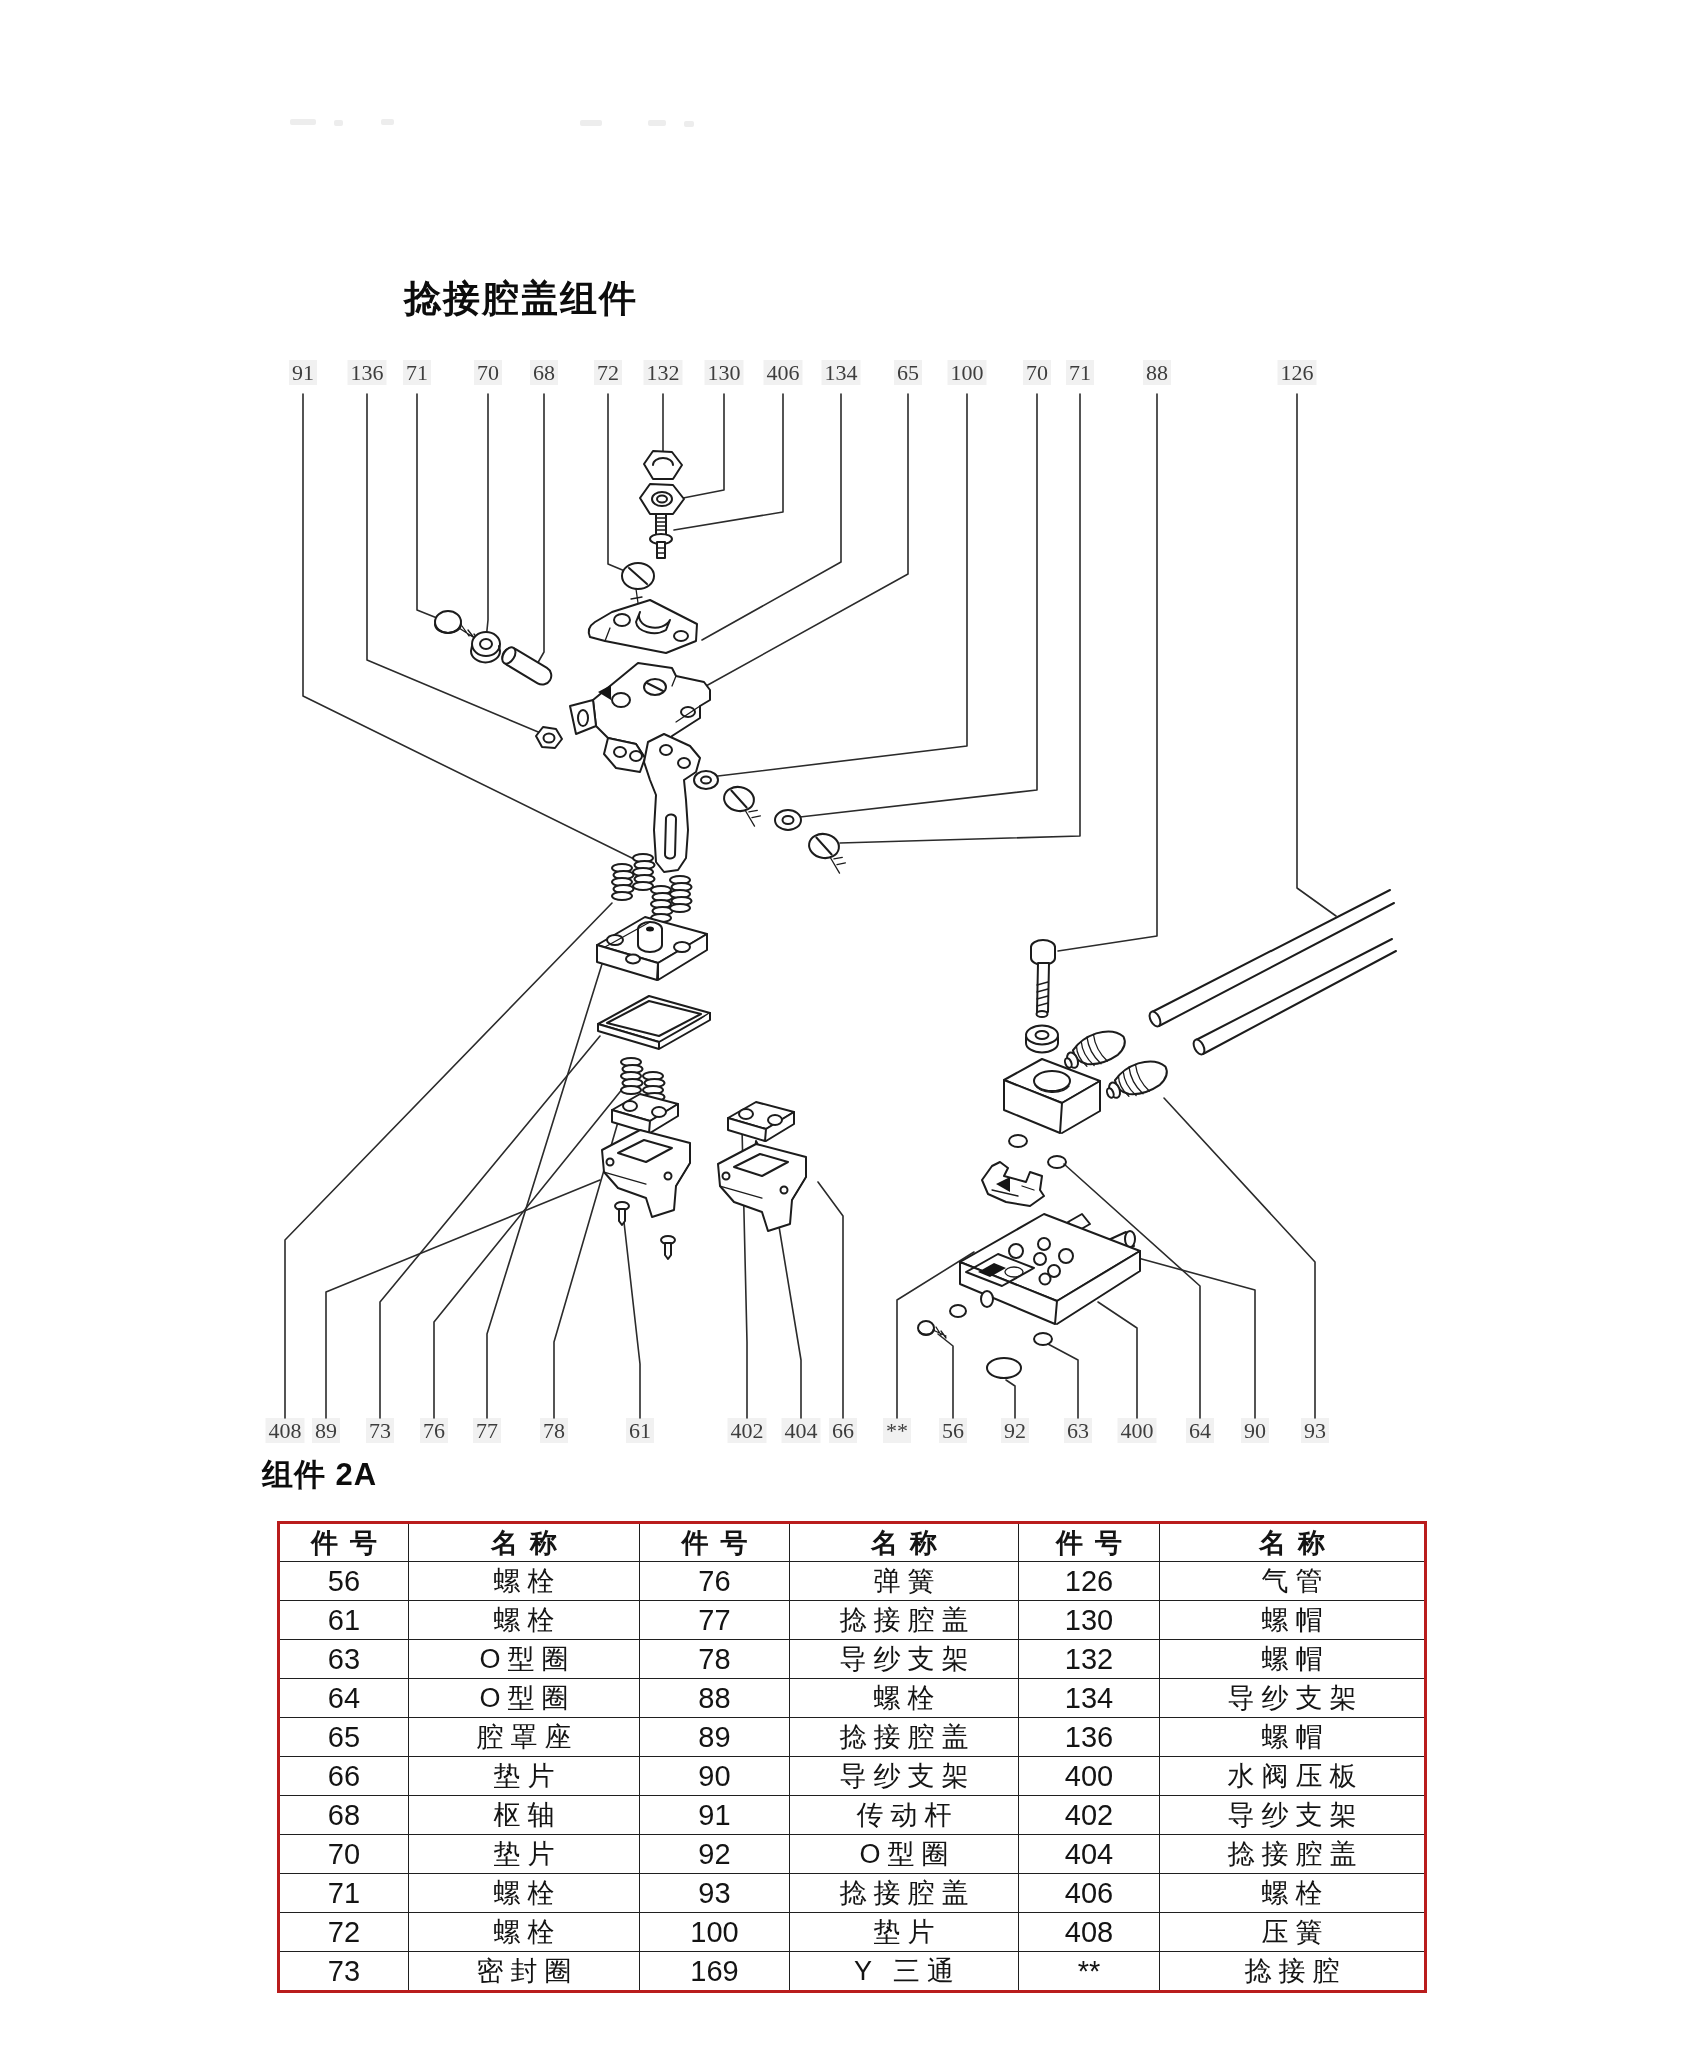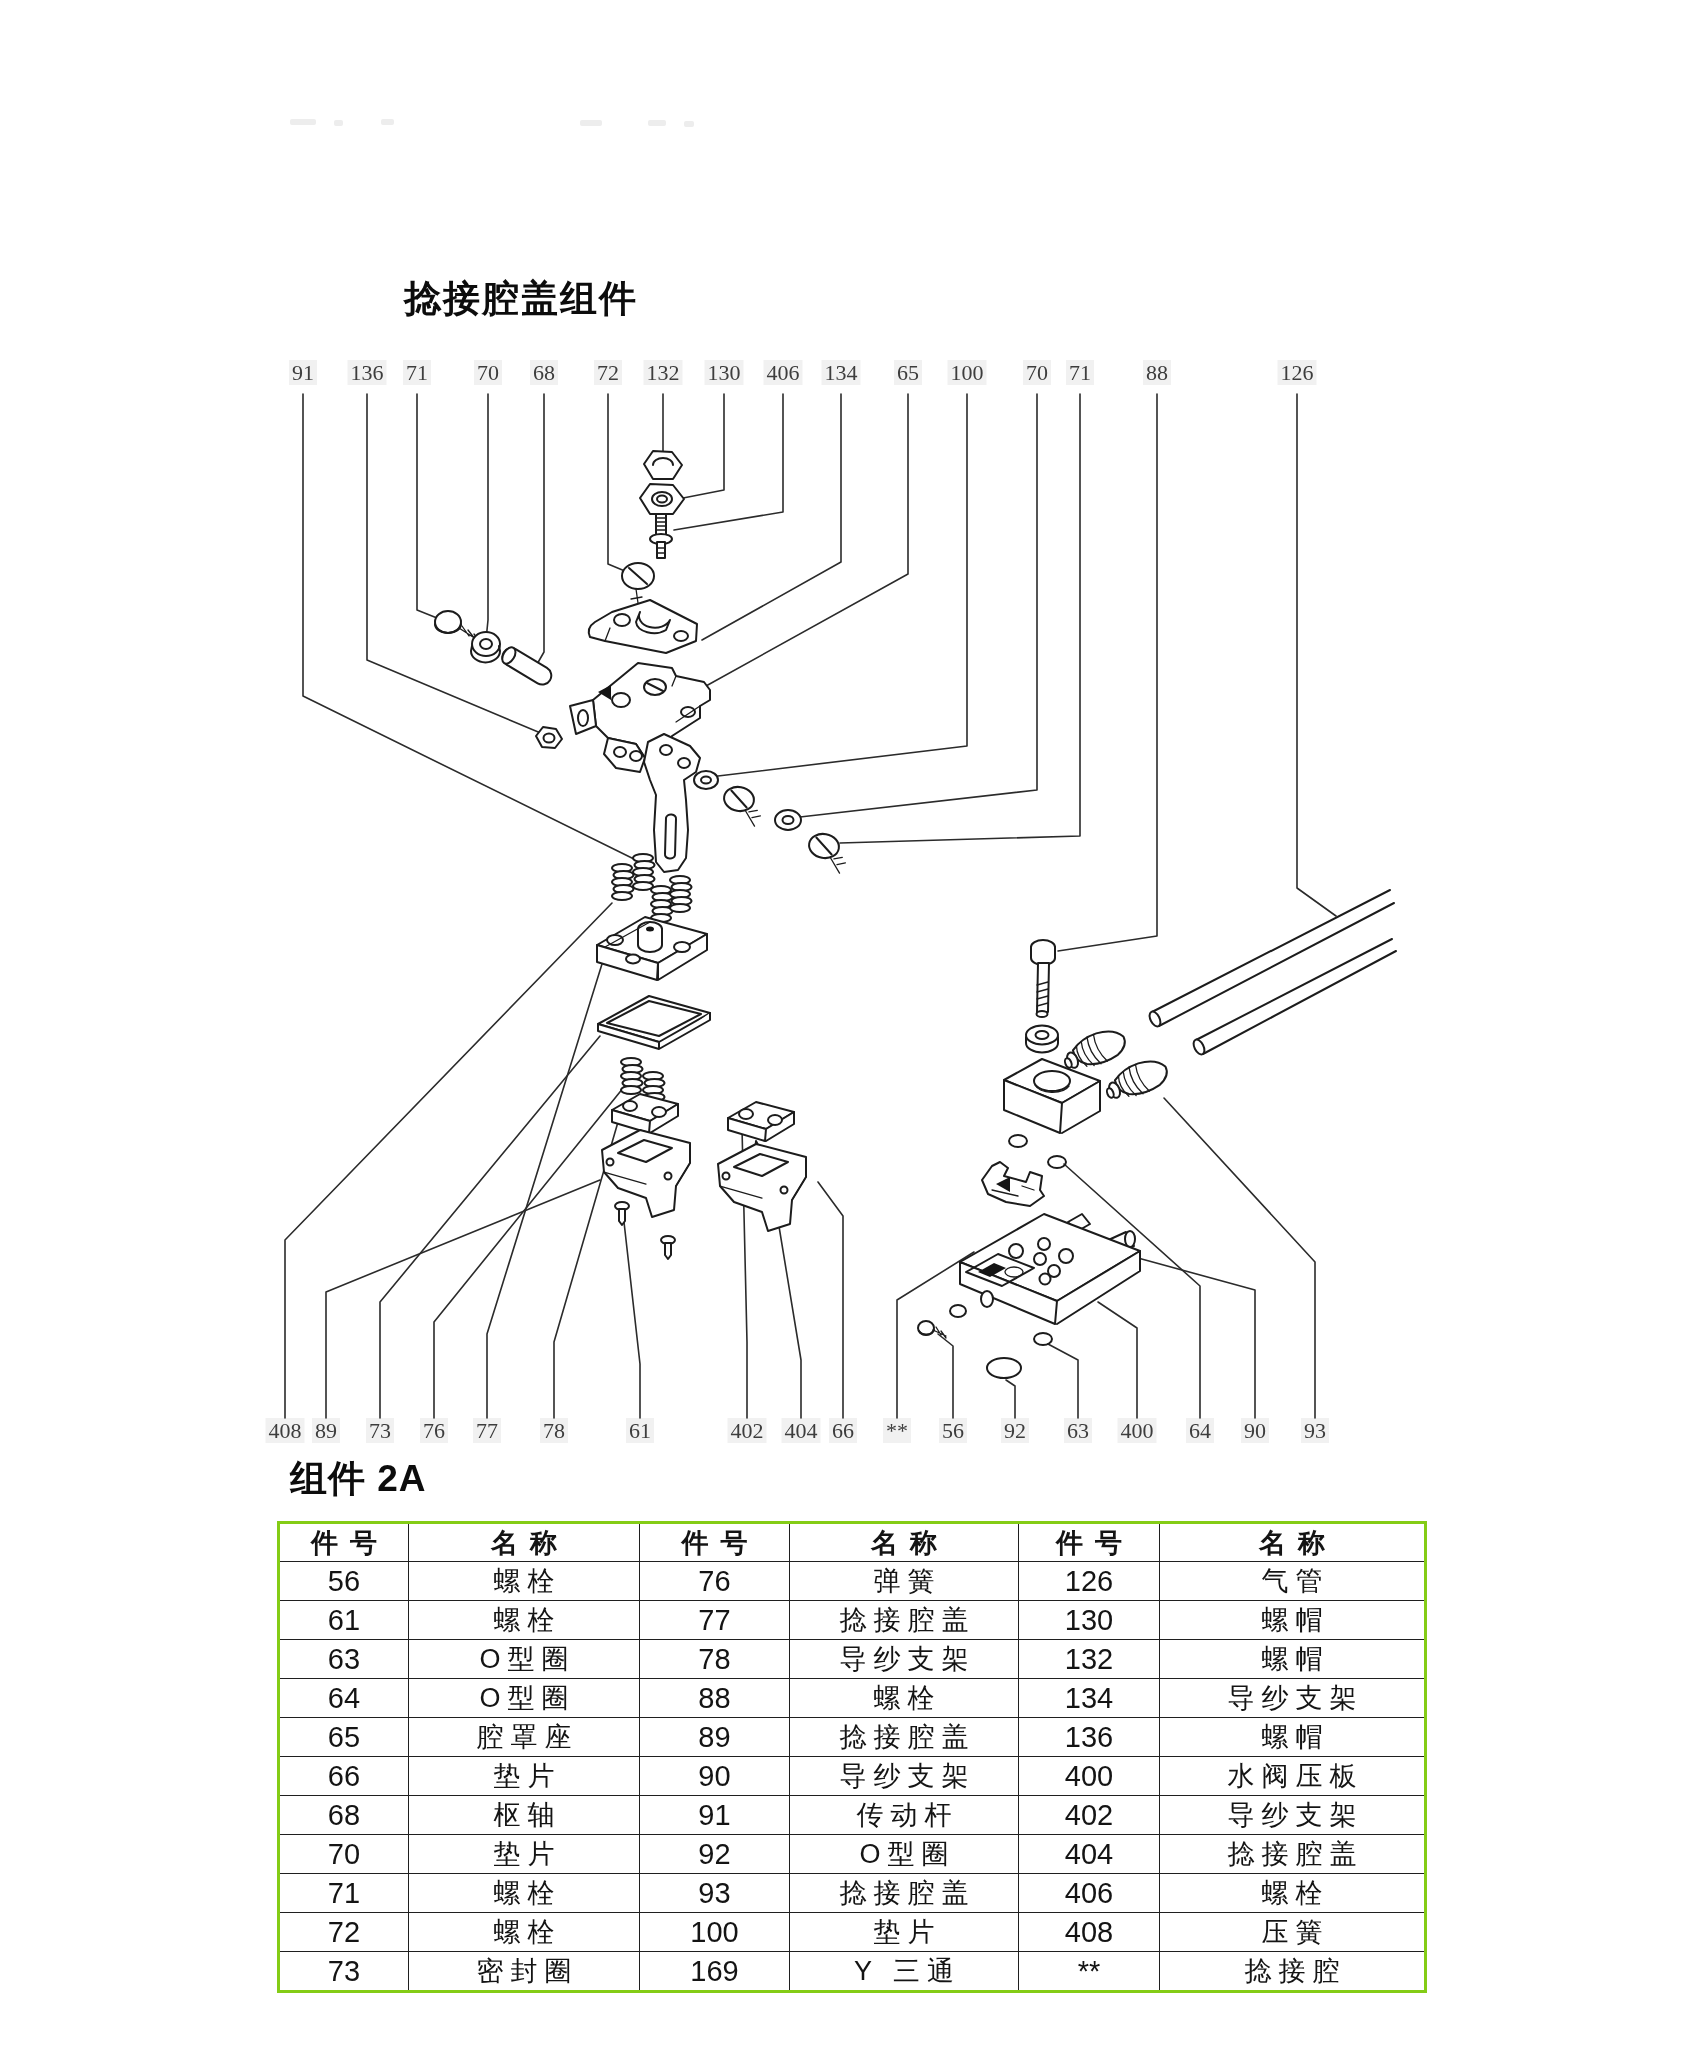--- a/index.html
+++ b/index.html
@@ -6,31 +6,31 @@
   .page{position:relative;width:1696px;height:2064px;background:#ffffff;overflow:hidden;
         font-family:"Liberation Sans",sans-serif;color:#111;}
   .smudge{position:absolute;height:6px;background:#ededed;border-radius:2px;}
   .page-title{position:absolute;left:283px;top:172px;margin:0;
         font-family:"Liberation Serif",serif;font-size:48px;font-weight:600;
         letter-spacing:1px;color:#0d0d0d;white-space:nowrap;}
   .assembly-subtitle{position:absolute;left:404px;top:274px;margin:0;
         font-family:"Liberation Sans",sans-serif;font-size:37px;font-weight:700;
         letter-spacing:2px;color:#0c0c0c;white-space:nowrap;}
   .section-label{position:absolute;left:262px;top:1454px;
-        font-size:37px;font-weight:700;letter-spacing:1px;color:#0c0c0c;margin-left:28px;}
+        font-size:31px;font-weight:700;letter-spacing:1px;color:#0c0c0c;}
   .diagram-svg{position:absolute;left:0;top:0;width:1696px;height:2064px;}
   .labels-layer{position:absolute;left:0;width:100%;height:30px;}
   .labels-top{top:360px;}
   .labels-bottom{top:1418px;}
   .num-label{position:absolute;transform:translateX(-50%);
         font-family:"Liberation Serif",serif;font-size:22px;line-height:1.15;
         color:#3d3d3d;background:rgba(0,0,0,0.055);padding:0 3px;white-space:nowrap;}
   table.parts-table{position:absolute;left:277px;top:1521px;width:1147px;
         border-collapse:collapse;table-layout:fixed;background:#fff;
-        border:3px solid #84cc16;}
+        border:3px solid #b91c1c;}
   .parts-table th,.parts-table td{border:1.8px solid #1f1f1f;text-align:center;
         padding:0;overflow:hidden;color:#141414;}
   .parts-table th{height:37px;font-size:27px;font-weight:700;
         letter-spacing:12px;text-indent:12px;}
   .parts-table td{height:38px;}
   .parts-table td.num{font-size:29px;font-family:"Liberation Sans",sans-serif;}
   .parts-table td.name{font-size:27px;letter-spacing:7px;text-indent:7px;}
   
   .diagram-svg *{stroke:#1c1c1c;stroke-width:2;stroke-linecap:round;stroke-linejoin:round;fill:none;}
   .diagram-svg .leaders *{stroke:#2b2b2b;stroke-width:1.6;}

